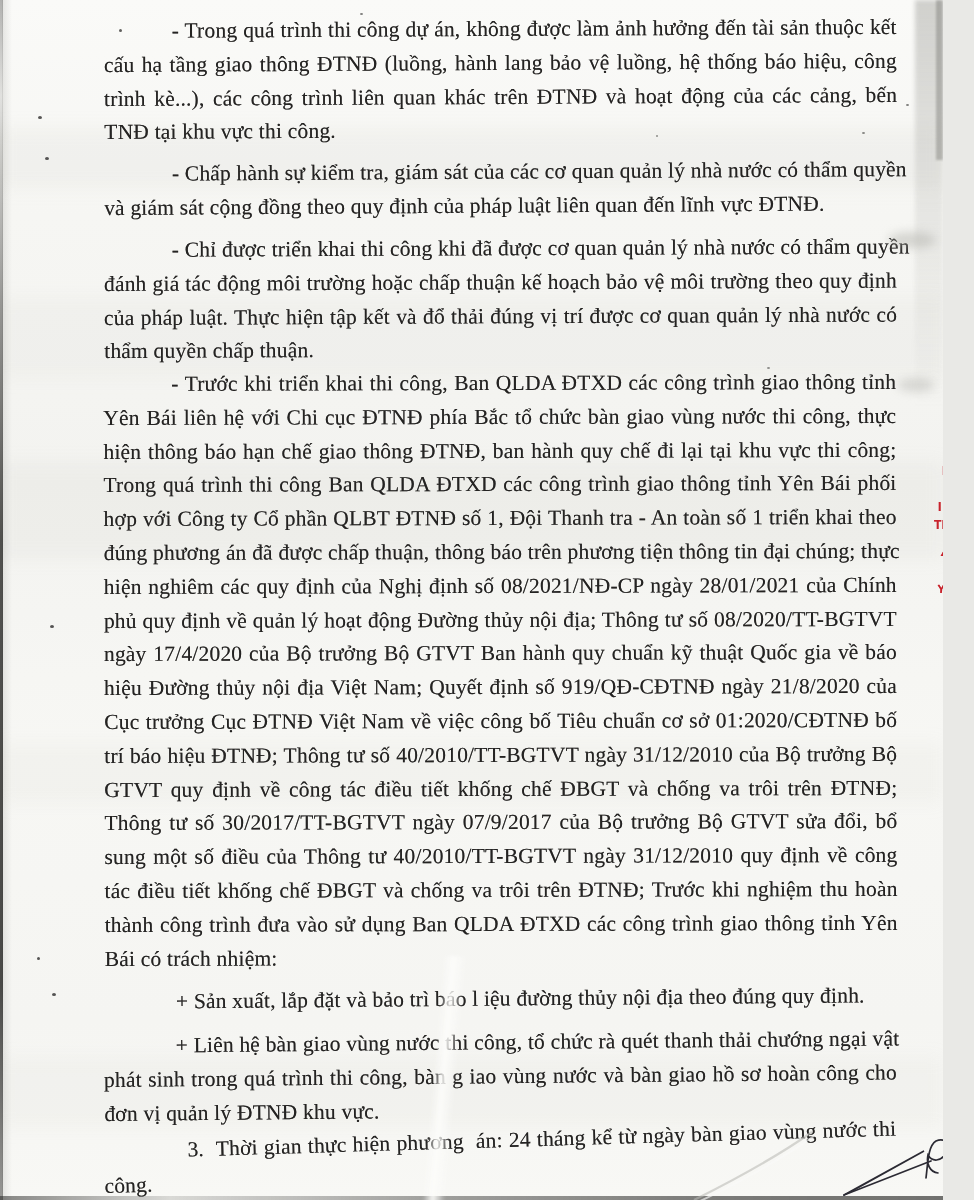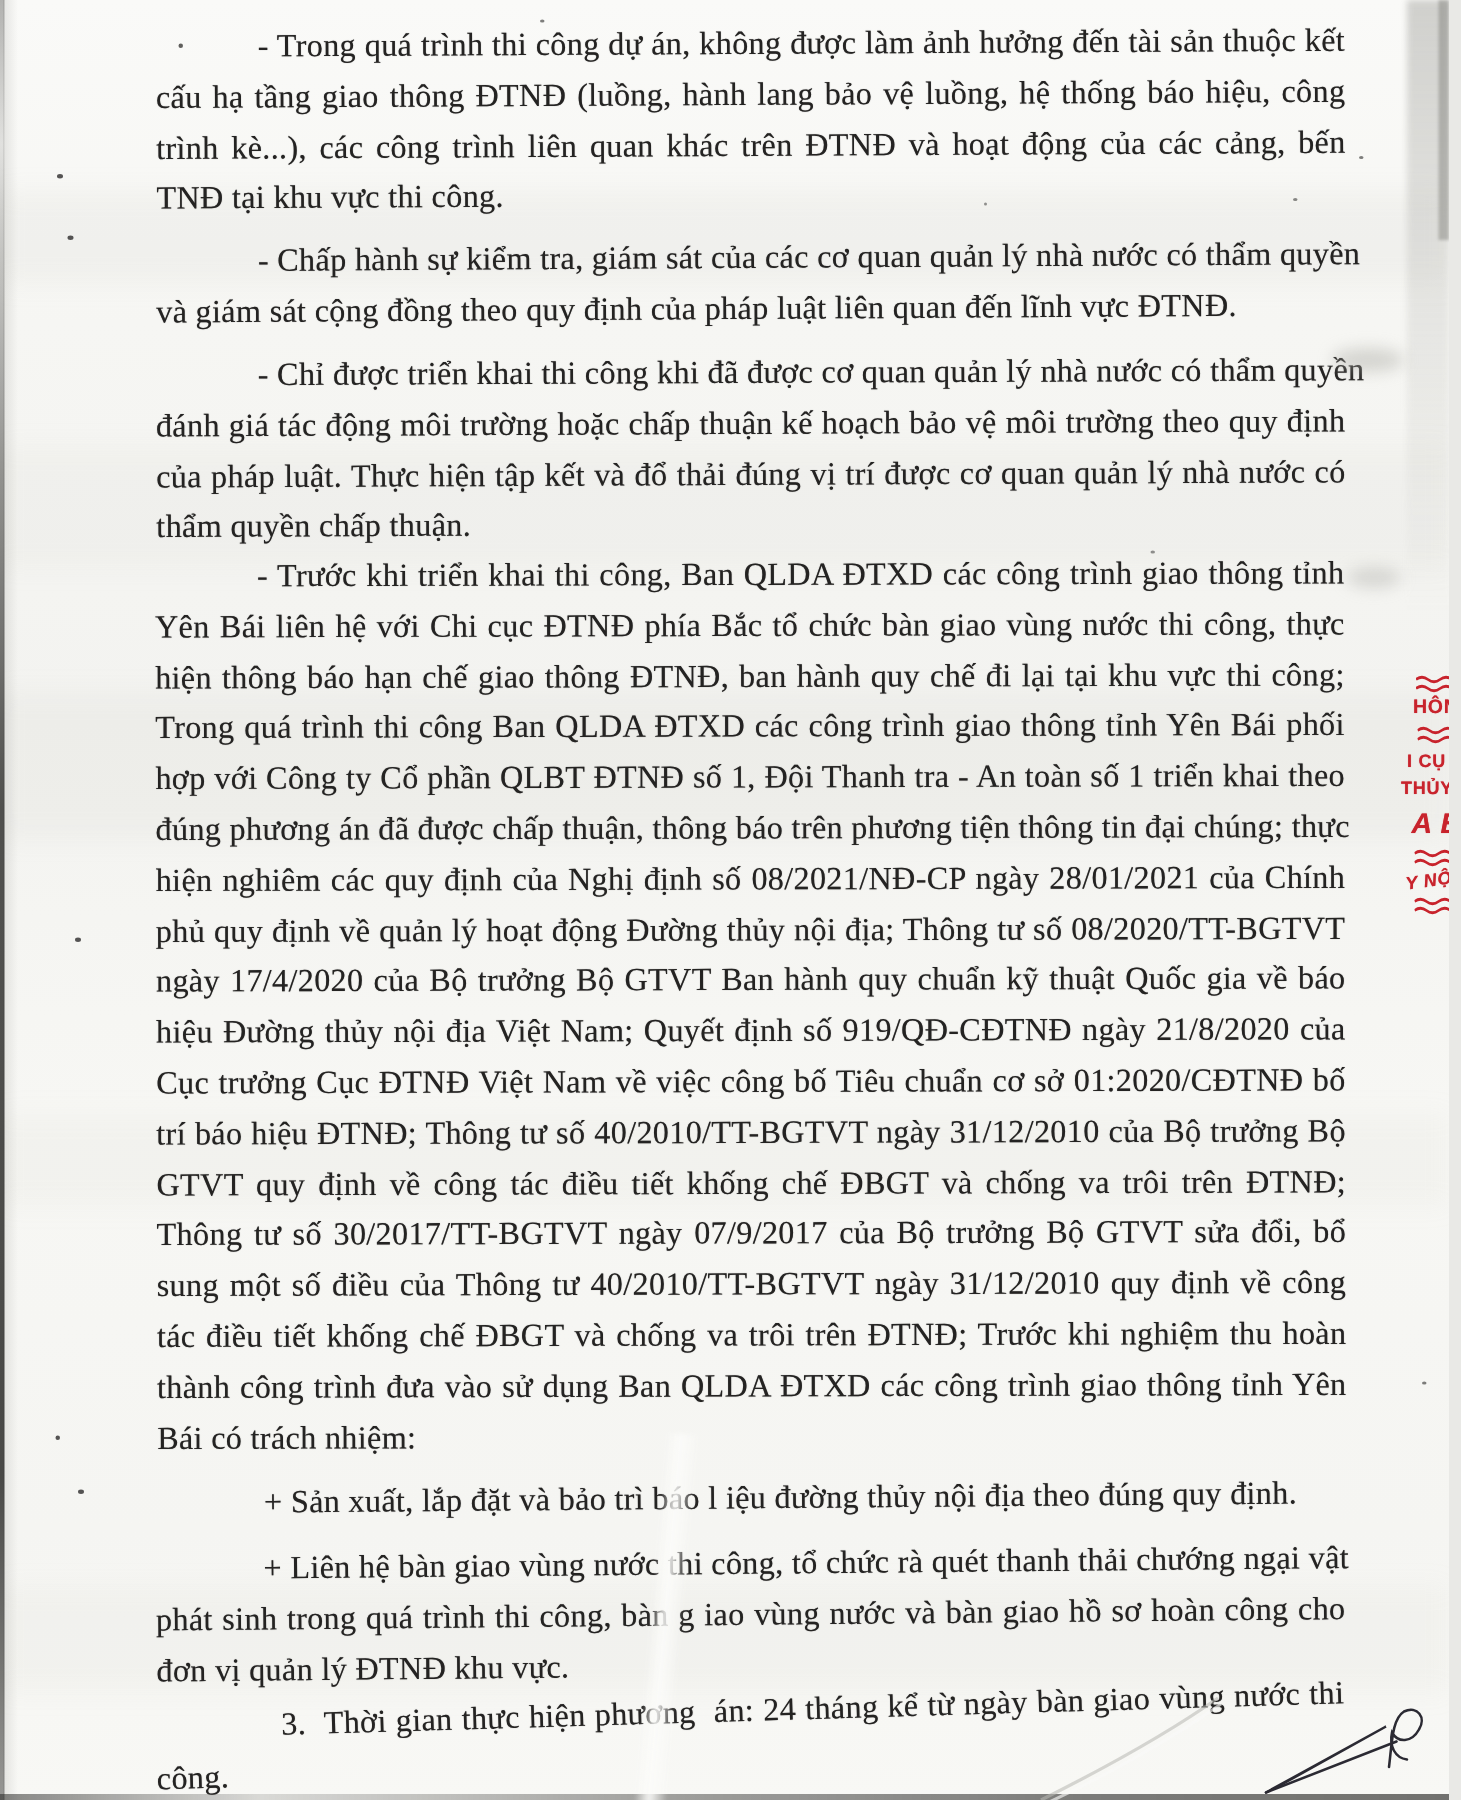--- a/index.html
+++ b/index.html
@@ -3,21 +3,20 @@
 <meta charset="utf-8">
 <style>
   html,body{margin:0;padding:0;background:#e9e9e6;}
   .page{
     position:relative;
     width:943px;height:1200px;
     background:
       linear-gradient(180deg, #fafaf8 0%, #f6f6f3 18%, #f3f3f0 40%, #f7f7f4 62%, #f5f5f2 85%, #f8f8f5 100%);
     overflow:hidden;
     font-family:"Liberation Serif","DejaVu Serif",serif;
-    padding-left:23px;
   }
   
   .para{
     position:absolute;left:104px;width:793px;
     font-size:21.5px;line-height:33.8px;
     color:#242322;
     letter-spacing:0.2px;
     text-shadow:0 0 0.6px rgba(36,35,34,0.55);
     transform-origin:left center;
   }

